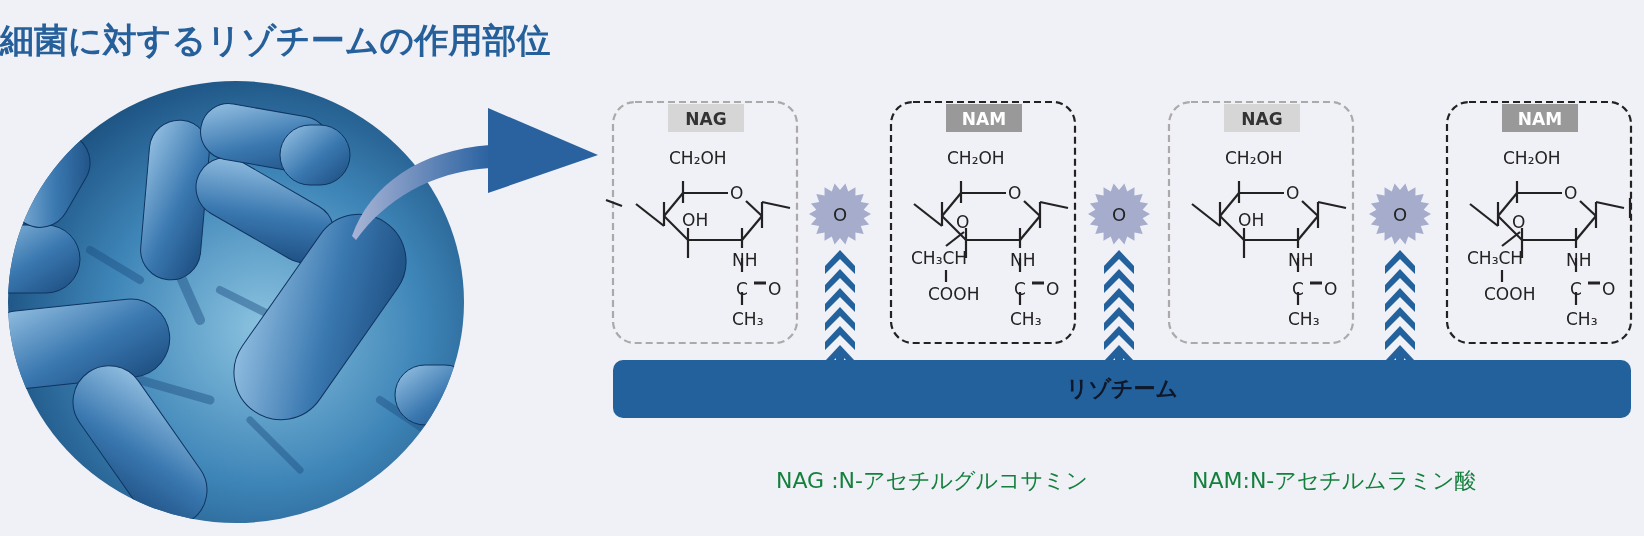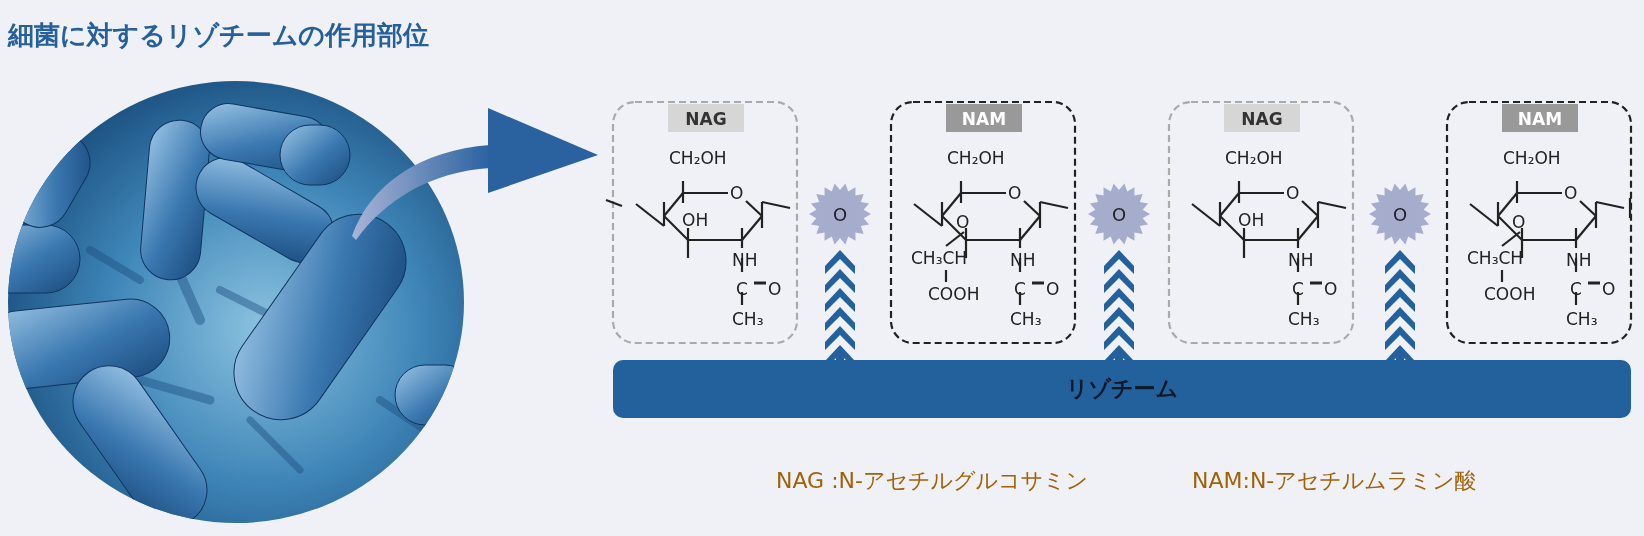--- a/index.html
+++ b/index.html
@@ -1,20 +1,20 @@
 <!DOCTYPE html>
 <html><head>
 <meta charset="utf-8">
 <style>
   html, body { margin:0; padding:0; }
   body { width:1644px; height:536px; background:#f0f0f7; position:relative; overflow:hidden;
          font-family:"DejaVu Sans","Liberation Sans",sans-serif; }
-  .title { position:absolute; left:8px; top:18px; font-size:26px; font-weight:bold; color:#26609b; letter-spacing:0px; white-space:nowrap; }
+  .title { position:absolute; left:0; top:18px; font-size:34px; font-weight:bold; color:#26609b; letter-spacing:0px; white-space:nowrap; }
   svg.main { position:absolute; left:0; top:0; }
-  .legend { position:absolute; top:466px; font-size:22px; color:#a16207; white-space:nowrap; }
+  .legend { position:absolute; top:466px; font-size:22px; color:#15803d; white-space:nowrap; }
   .lyso-label { position:absolute; left:613px; top:360px; width:1018px; height:58px; line-height:58px; text-align:center; color:#0f172a; font-size:22px; font-weight:bold; }
 </style>
 </head>
 <body>
 
 <div class="title">細菌に対するリゾチームの作用部位</div>
 
 <svg class="main" width="1644" height="536">
   <defs>
     <clipPath id="circClip">

